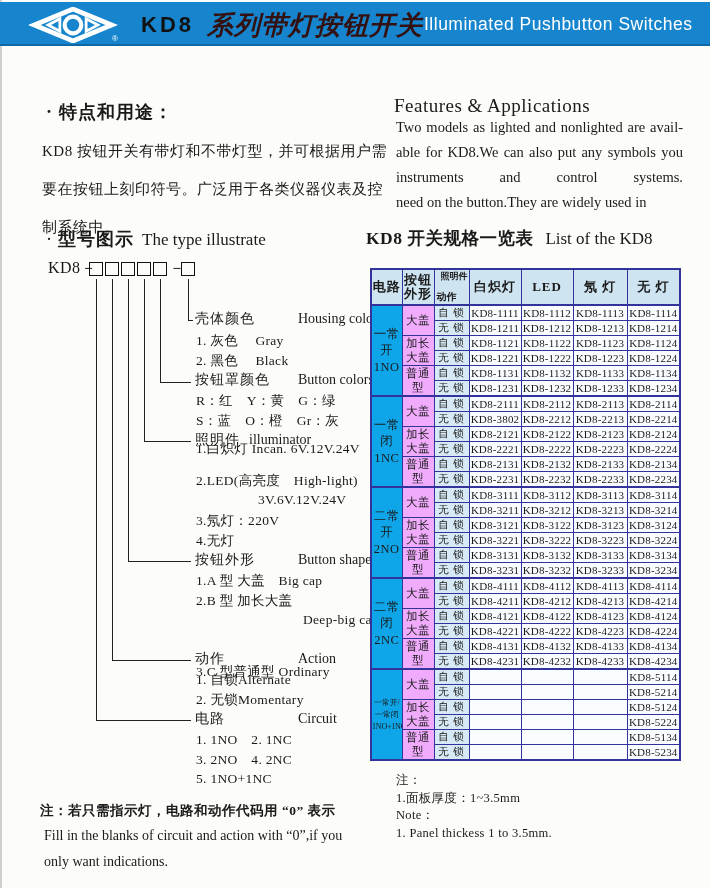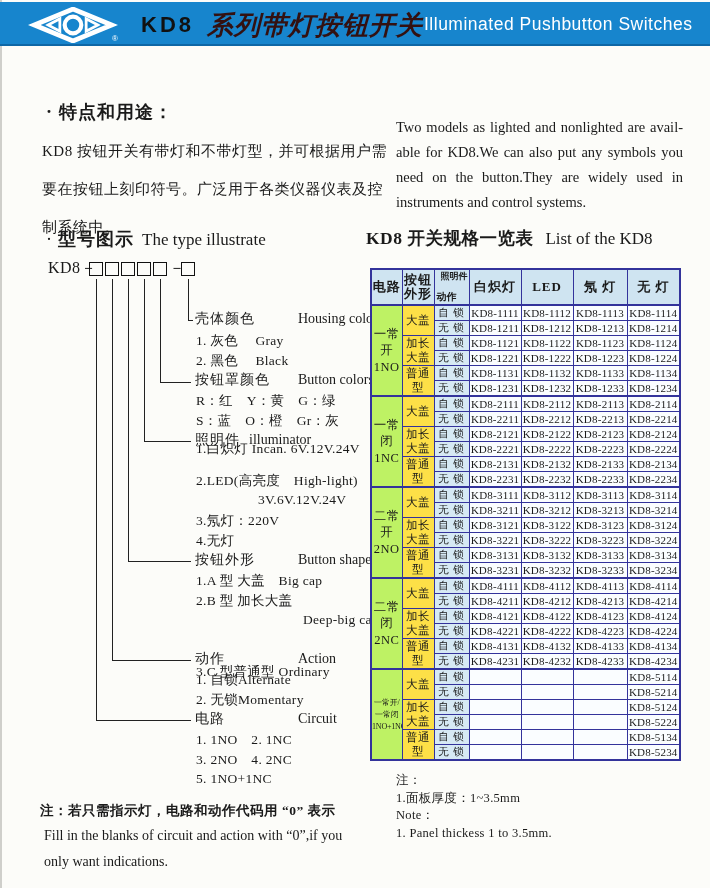--- a/index.html
+++ b/index.html
@@ -45,23 +45,23 @@
   .h-list { position:absolute; left:366px; top:226px; white-space:nowrap; }
   .h-list .cn { font-size:17.5px; font-weight:bold; letter-spacing:0.5px; }
   .h-list .en { font-size:17px; margin-left:12px; }
   
   .spec-wrap { position:absolute; left:370px; top:268px; }
   table.spec { border-collapse:collapse; table-layout:fixed; width:309px; border:2px solid #33339b; background:#d6e9f4; }
   table.spec th, table.spec td { border:1px solid #33339b; text-align:center; vertical-align:middle; padding:0; overflow:hidden; }
   table.spec thead tr { height:36px; }
   table.spec th { background:#cfe4f1; font-size:13px; font-weight:bold; letter-spacing:1px; line-height:1.1; }
   table.spec tbody tr { height:14px; }
-  td.circuit { background:#bef264; font-size:12.5px; white-space:pre-line; line-height:1.3; letter-spacing:0.5px; }
+  td.circuit { background:#0ea5e9; font-size:12.5px; white-space:pre-line; line-height:1.3; letter-spacing:0.5px; }
   td.circuit.small { font-size:8px; letter-spacing:-0.2px; line-height:1.5; }
-  td.shape { background:#fde047; font-size:11.5px; line-height:1.15; padding:0 1px; letter-spacing:0.5px; }
+  td.shape { background:#f0abfc; font-size:11.5px; line-height:1.15; padding:0 1px; letter-spacing:0.5px; }
   td.action { background:#d6e9f4; font-size:10.5px; letter-spacing:1px; }
   td.model { background:#fafdff; font-size:11px; letter-spacing:0.2px; }
   tr.group-start td { border-top-width:2px; }
   th.diag { position:relative; background:
       linear-gradient(to bottom right, rgba(0,0,0,0) 49%, #33339b 49%, #33339b 52%, rgba(0,0,0,0) 52%), #cfe4f1; }
   th.diag .illum { position:absolute; right:1px; top:2px; font-size:9px; font-weight:bold; letter-spacing:0; }
   th.diag .act { position:absolute; left:2px; bottom:2px; font-size:10px; font-weight:bold; letter-spacing:0; }
   .note-right { position:absolute; left:396px; top:772px; font-size:12.5px; line-height:17.5px; letter-spacing:0.3px; }
   .edge { position:absolute; left:0; top:0; width:2px; height:888px; background:#cfcfcb; }
 </style>
@@ -143,25 +143,26 @@
       <div class="t-term" style="top: 710px;"><span class="t-cn">电路</span><span class="t-en">Circuit</span></div>
       <div class="t-item" style="top: 731px;">1. 1NO　2. 1NC</div>
       <div class="t-item" style="top: 751px;">3. 2NO　4. 2NC</div>
       <div class="t-item" style="top: 771px;">5. 1NO+1NC</div>
     </div>
 
   <div class="note-left-cn">注：若只需指示灯，电路和动作代码用 “0” 表示</div>
   <div class="note-left-en1">Fill in the blanks of circuit and action with “0”,if you</div>
   <div class="note-left-en2">only want indications.</div>
 
+  <div class="h-feat-en">Features &amp; Applications</div>
   <div class="feat-en-lines" id="feat-en-lines">
       <div>Two models as lighted and nonlighted are avail-</div>
       <div>able for KD8.We can also put any symbols you</div>
+      <div>instruments and control systems.</div>
       <div>need on the button.They are widely used in</div>
-      <div>instruments and control systems.</div>
     </div>
 
   <div class="h-list">
     <span class="cn">KD8 开关规格一览表</span><span class="en">List of the KD8</span>
   </div>
 
   <div class="spec-wrap">
     <table class="spec">
       <colgroup>
         <col style="width:31px">
@@ -241,21 +242,21 @@
 1NC</td>
             <td class="shape" rowspan="2">大盖</td>
             <td class="action">自 锁</td>
             <td class="model">KD8-2111</td>
             <td class="model">KD8-2112</td>
             <td class="model">KD8-2113</td>
             <td class="model">KD8-2114</td>
           </tr>
           <tr>
             <td class="action">无 锁</td>
-            <td class="model">KD8-2211</td>
+            <td class="model">KD8-3802</td>
             <td class="model">KD8-2212</td>
             <td class="model">KD8-2213</td>
             <td class="model">KD8-2214</td>
           </tr>
           <tr>
             <td class="shape" rowspan="2">加长大盖</td>
             <td class="action">自 锁</td>
             <td class="model">KD8-2121</td>
             <td class="model">KD8-2122</td>
             <td class="model">KD8-2123</td>

